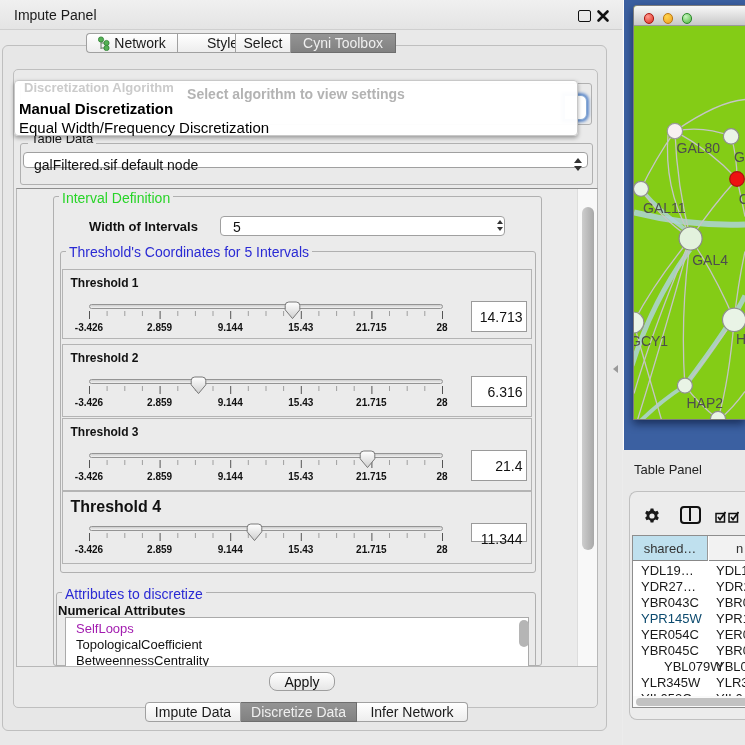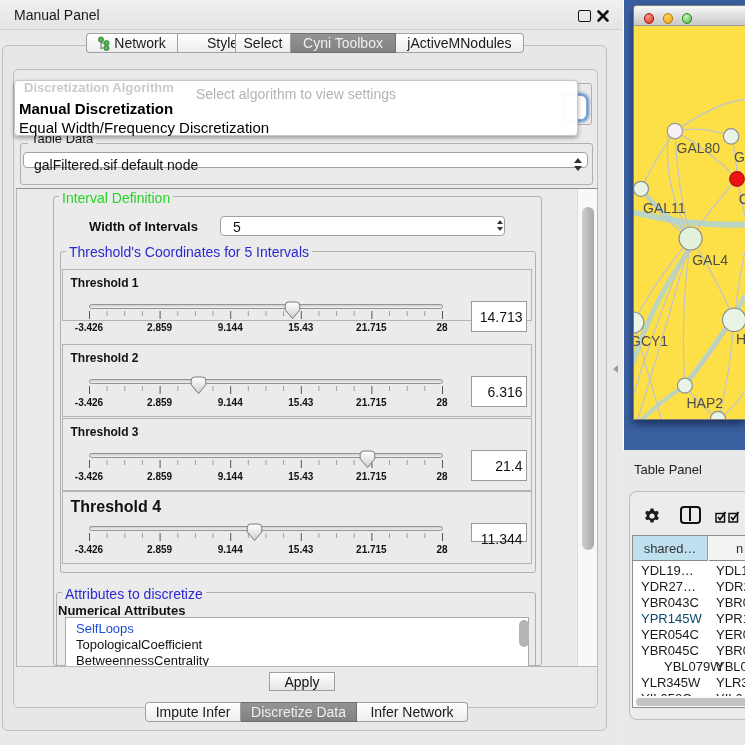--- a/index.html
+++ b/index.html
@@ -6,21 +6,21 @@
 html,body { width:745px; height:745px; overflow:hidden; }
 body { font-family:"Liberation Sans",sans-serif; background:#ececec; position:relative; }
 .abs { position:absolute; }
 </style>
 </head>
 <body>
 
 <div class="abs" style="left:0;top:0;width:622px;height:745px;background:#e9e9e9;">
 
   <div class="abs" style="left:0;top:0;width:622px;height:30px;background:linear-gradient(#f0f0f0,#e4e4e4);border-bottom:1px solid #cfcfcf;">
-    <div class="abs" style="left:14px;top:7px;font-size:14px;color:#1a1a1a;">Manual Panel</div>
+    <div class="abs" style="left:14px;top:7px;font-size:14px;color:#1a1a1a;">Impute Panel</div>
     <div class="abs" style="left:578px;top:10px;width:13px;height:12px;border:1.6px solid #111;border-radius:2px;"></div>
     <svg class="abs" style="left:596px;top:9px;" width="14" height="14">
         <path d="M2.5,2.5 L11.5,11.5 M11.5,2.5 L2.5,11.5" stroke="#111" stroke-width="2.6" stroke-linecap="round"></path>
       </svg>
   </div>
 
   <div class="abs" style="left:2px;top:45px;width:605px;height:686px;background:#e7e7e7;border:1px solid #bfbfbf;border-radius:6px;"></div>
 
   <div class="abs" style="left:13px;top:69px;width:585px;height:639px;background:#eaeaea;border:1px solid #bfbfbf;border-radius:5px;"></div>
 
@@ -31,25 +31,24 @@
           <line x1="3" y1="7" x2="8" y2="7" stroke="#7a8a7a" stroke-width="1.2"></line>
           <line x1="3" y1="12" x2="8" y2="12" stroke="#7a8a7a" stroke-width="1.2"></line>
           <circle cx="3" cy="3.5" r="2.6" fill="#55b155" stroke="#2e7d32" stroke-width="0.8"></circle>
           <circle cx="8.5" cy="7" r="2.6" fill="#55b155" stroke="#2e7d32" stroke-width="0.8"></circle>
           <circle cx="8.5" cy="12" r="2.6" fill="#55b155" stroke="#2e7d32" stroke-width="0.8"></circle>
         </svg>
       Network</div>
     <div style="width:58px;background:linear-gradient(#ffffff,#ededed);border:1px solid #a0a0a0;border-right:none;display:flex;align-items:center;justify-content:center;padding-left:32px;">Style</div>
     <div style="width:56px;background:linear-gradient(#ffffff,#ededed);border:1px solid #a0a0a0;display:flex;align-items:center;justify-content:center;">Select</div>
     <div style="width:105px;background:linear-gradient(#949494,#818181);border:1px solid #6e6e6e;border-left:none;display:flex;align-items:center;justify-content:center;color:#efefef;">Cyni Toolbox</div>
-    <div style="width:128px;background:linear-gradient(#ffffff,#ededed);border:1px solid #a0a0a0;border-left:none;border-radius:0 4px 4px 0;display:flex;align-items:center;justify-content:center;">jActiveMNodules</div>
   </div>
 
   <div class="abs" style="left:145px;top:702px;height:20px;display:flex;font-size:14px;color:#1a1a1a;">
-    <div style="width:96px;background:linear-gradient(#ffffff,#ededed);border:1px solid #a0a0a0;border-radius:4px 0 0 4px;display:flex;align-items:center;justify-content:center;">Impute Infer</div>
+    <div style="width:96px;background:linear-gradient(#ffffff,#ededed);border:1px solid #a0a0a0;border-radius:4px 0 0 4px;display:flex;align-items:center;justify-content:center;">Impute Data</div>
     <div style="width:116px;background:linear-gradient(#949494,#818181);border:1px solid #6e6e6e;border-left:none;display:flex;align-items:center;justify-content:center;color:#efefef;">Discretize Data</div>
     <div style="width:111px;background:linear-gradient(#ffffff,#ededed);border:1px solid #a0a0a0;border-left:none;border-radius:0 4px 4px 0;display:flex;align-items:center;justify-content:center;">Infer Network</div>
   </div>
 
   <div class="abs" style="left:20px;top:83px;width:572px;height:42px;border:1px solid #b0b0b0;border-radius:3px;"></div>
 
   <div class="abs" style="left:564px;top:95px;width:23px;height:25px;background:#fff;border:1px solid #88aad4;border-radius:0 6px 6px 0;box-shadow:0 0 3px 2px rgba(72,122,199,0.85);"></div>
 
   <div class="abs" style="left:20px;top:143px;width:573px;height:42px;border:1px solid #b0b0b0;border-radius:3px;"></div>
   <div class="abs" style="left:28px;top:131px;font-size:13px;color:#1a1a1a;background:#eaeaea;padding:0 3px;">Table Data</div>
@@ -70,21 +69,21 @@
     <div class="abs" style="left:72px;top:30px;font-size:13px;font-weight:bold;color:#111;">Width of Intervals</div>
     <div class="abs" style="left:203px;top:27px;width:285px;height:20px;background:#fff;border:1px solid #a0a0a0;border-radius:4px;">
       <div class="abs" style="left:12px;top:2px;font-size:14px;color:#111;">5</div>
       <div class="abs" style="left:276px;top:3px;width:0;height:0;border-left:3.5px solid transparent;border-right:3.5px solid transparent;border-bottom:4.5px solid #333;"></div>
       <div class="abs" style="left:276px;top:10px;width:0;height:0;border-left:3.5px solid transparent;border-right:3.5px solid transparent;border-top:4.5px solid #333;"></div>
     </div>
 
     <div class="abs" style="left:43px;top:62px;width:476px;height:322px;border:1px solid #b0b0b0;border-radius:3px;"></div>
     <div class="abs" style="left:49px;top:55px;font-size:14px;color:#2a2ad4;background:#ebebeb;padding:0 3px;">Threshold's Coordinates for 5 Intervals</div>
 
-    <div class="abs" style="left:44.5px;top:80.0px;width:470px;height:52px;border:1px solid #b4b4b4;background:#ebebeb;">
+    <div class="abs" style="left:44.5px;top:80.0px;width:470px;height:70px;border:1px solid #b4b4b4;background:#ebebeb;">
       <div class="abs" style="left:8px;top:6px;font-size:12px;font-weight:bold;color:#111;">Threshold 1</div>
       <div class="abs" style="left:26.5px;top:34px;width:354px;height:5px;background:linear-gradient(#cdcdcd,#f2f2f2);border:1px solid #949494;border-radius:3px;"></div>
       <svg class="abs" style="left:0;top:41px;" width="470" height="10">
           <line x1="26.5" y1="0" x2="26.5" y2="8" stroke="#555555" stroke-width="1"></line>
           <line x1="44.1" y1="0" x2="44.1" y2="5" stroke="#9f9f9f" stroke-width="1"></line>
           <line x1="61.8" y1="0" x2="61.8" y2="5" stroke="#9f9f9f" stroke-width="1"></line>
           <line x1="79.4" y1="0" x2="79.4" y2="5" stroke="#9f9f9f" stroke-width="1"></line>
           <line x1="97.1" y1="0" x2="97.1" y2="8" stroke="#555555" stroke-width="1"></line>
           <line x1="114.8" y1="0" x2="114.8" y2="5" stroke="#9f9f9f" stroke-width="1"></line>
           <line x1="132.4" y1="0" x2="132.4" y2="5" stroke="#9f9f9f" stroke-width="1"></line>
@@ -255,41 +254,41 @@
         <div class="abs" style="left:349.5px;top:52px;width:60px;text-align:center;font-size:10px;font-weight:bold;color:#111;">28</div>
       <div class="abs" style="left:408px;top:31px;width:56px;height:19px;background:#fff;border:1px solid #9a9a9a;">
         <div class="abs" style="left:0;top:7px;width:51px;text-align:right;font-size:14px;color:#111;">11.344</div>
       </div>
     </div>
 
     <div class="abs" style="left:39px;top:403px;width:480px;height:80px;border:1px solid #b0b0b0;border-radius:3px;"></div>
     <div class="abs" style="left:45px;top:397px;font-size:14px;color:#2a2ad4;background:#ebebeb;padding:0 3px;">Attributes to discretize</div>
     <div class="abs" style="left:41px;top:414px;font-size:13px;font-weight:bold;color:#111;">Numerical Attributes</div>
     <div class="abs" style="left:48px;top:428px;width:464px;height:60px;background:#fff;border:1px solid #aaa;">
-      <div class="abs" style="left:10px;top:3px;font-size:13px;color:#1d4ed8;">SelfLoops</div>
+      <div class="abs" style="left:10px;top:3px;font-size:13px;color:#a21caf;">SelfLoops</div>
       <div class="abs" style="left:10px;top:19px;font-size:13px;color:#111;">TopologicalCoefficient</div>
       <div class="abs" style="left:10px;top:35px;font-size:13px;color:#111;">BetweennessCentrality</div>
       <div class="abs" style="left:453px;top:2px;width:10px;height:27px;background:#b5b5b5;border-radius:5px;"></div>
     </div>
   </div>
 
-  <div class="abs" style="left:269px;top:672px;width:66px;height:19px;background:linear-gradient(#ffffff,#e6e6e6);border:1px solid #9e9e9e;border-radius:0;font-size:14px;color:#111;display:flex;align-items:center;justify-content:center;">Apply</div>
+  <div class="abs" style="left:269px;top:672px;width:66px;height:19px;background:linear-gradient(#ffffff,#e6e6e6);border:1px solid #9e9e9e;border-radius:8px;font-size:14px;color:#111;display:flex;align-items:center;justify-content:center;">Apply</div>
 
   <div class="abs" style="left:14px;top:80px;width:564px;height:56px;background:rgba(255,255,255,0.97);border:1px solid #c8c8c8;border-radius:4px;box-shadow:0 2px 4px rgba(0,0,0,0.35);"></div>
   <div class="abs" style="left:24px;top:80px;font-size:13px;font-weight:bold;color:#cbcbcb;">Discretization Algorithm</div>
-  <div class="abs" style="left:14px;top:86px;width:564px;text-align:center;font-size:14px;color:#b3b3b3;">Select algorithm to view settings</div>
+  <div class="abs" style="left:14px;top:86px;width:564px;text-align:center;font-size:14px;color:#b3b3b3;font-weight:bold;">Select algorithm to view settings</div>
   <div class="abs" style="left:19px;top:100px;font-size:15px;font-weight:bold;color:#000;">Manual Discretization</div>
   <div class="abs" style="left:19px;top:119px;font-size:15px;color:#000;">Equal Width/Frequency Discretization</div>
 </div>
 
 <div class="abs" style="left:613px;top:365px;width:0;height:0;border-top:4px solid transparent;border-bottom:4px solid transparent;border-right:5px solid #9a9a9a;"></div>
 
 <div class="abs" style="left:623px;top:0;width:122px;height:450px;background:#3b60a1;border-left:1px solid #fdfdfd;"></div>
 
-<div class="abs" style="left:633px;top:4.5px;width:112px;height:415.5px;background:#fde047;border:1px solid #7d7d7d;border-right:none;border-radius:4px 0 0 0;overflow:hidden;box-shadow:0 4px 8px rgba(5,15,45,0.6);">
+<div class="abs" style="left:633px;top:4.5px;width:112px;height:415.5px;background:#84cc16;border:1px solid #7d7d7d;border-right:none;border-radius:4px 0 0 0;overflow:hidden;box-shadow:0 4px 8px rgba(5,15,45,0.6);">
   <div class="abs" style="left:0;top:0;width:112px;height:20px;background:linear-gradient(#f8f8f8,#c8c8c8);border-bottom:1px solid #9a9a9a;">
     <div class="abs" style="left:9.6px;top:7.9px;width:10.4px;height:10.4px;border-radius:50%;background:radial-gradient(circle at 35% 30%,#ff9a90,#dd2c1e);border:1px solid #ab1812;"></div>
     <div class="abs" style="left:28.7px;top:7.9px;width:10.4px;height:10.4px;border-radius:50%;background:radial-gradient(circle at 35% 30%,#ffd54f,#ef9f22);border:1px solid #bd780f;"></div>
     <div class="abs" style="left:47.8px;top:7.9px;width:10.4px;height:10.4px;border-radius:50%;background:radial-gradient(circle at 35% 30%,#c8f5c0,#4fb83e);border:1px solid #2a8a2a;"></div>
   </div>
   <svg class="abs" style="left:0;top:21px;" width="111" height="394" viewBox="0 0 111 394">
     <path d="M0.0,185.5 Q56.0,199.5 111.0,197.5" stroke="#aed2d8" stroke-width="6" fill="none" opacity="0.85"></path>
       <path d="M56.0,222.5 Q18.0,274.5 -2.0,338.5" stroke="#aed2d8" stroke-width="5" fill="none" opacity="0.85"></path>
       <path d="M7.0,162.5 Q28.0,186.5 54.0,204.5" stroke="#aed2d8" stroke-width="4" fill="none" opacity="0.85"></path>
       <path d="M111.0,268.5 Q99.0,294.5 51.0,358.5" stroke="#aed2d8" stroke-width="5" fill="none" opacity="0.85"></path>

